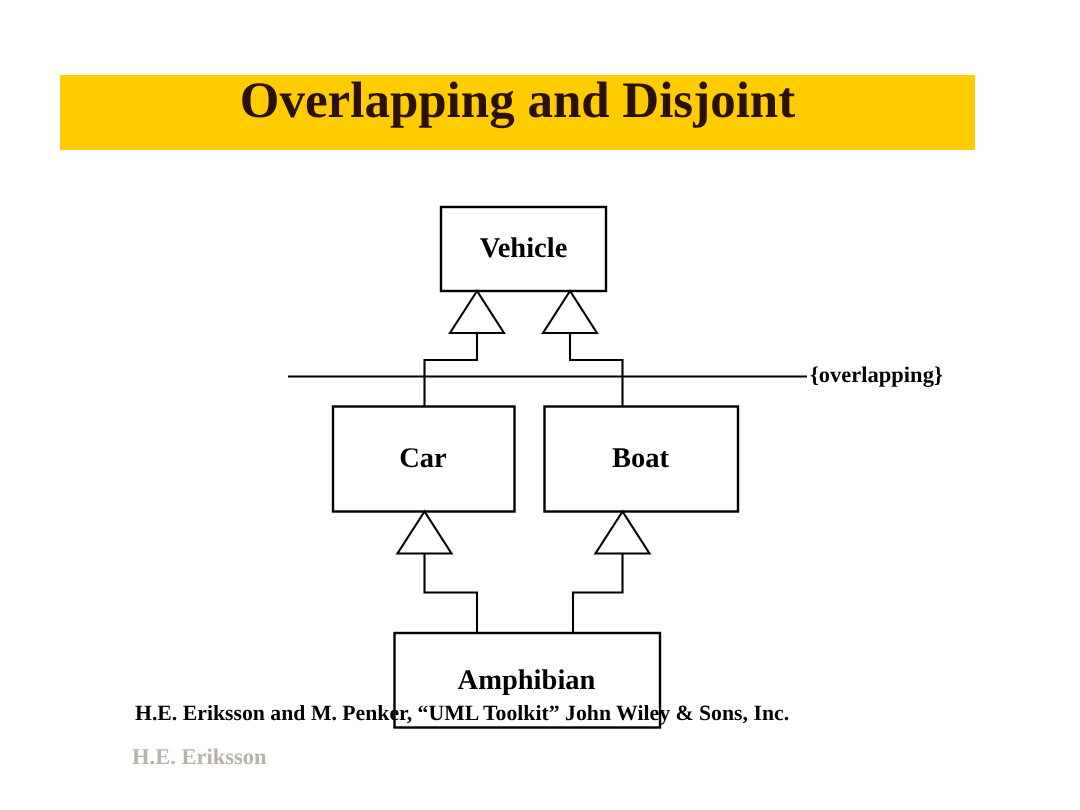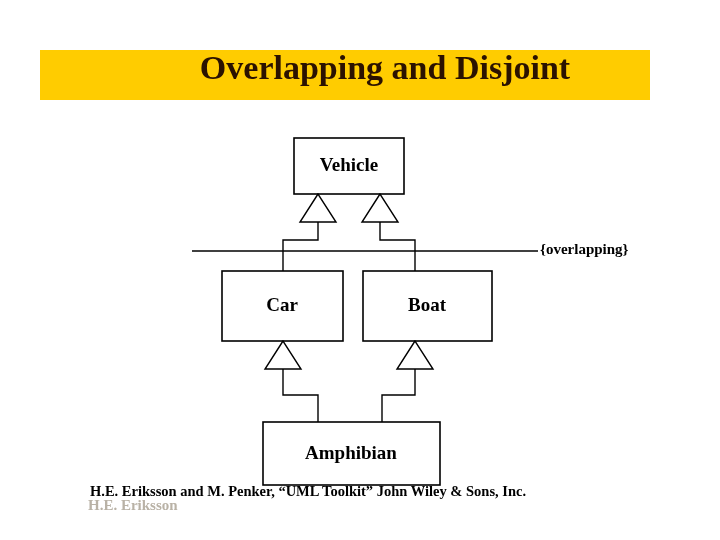--- a/index.html
+++ b/index.html
@@ -31,21 +31,20 @@
     width: 610px;
     height: 36px;
     display: flex;
     align-items: center;
     justify-content: center;
     font-size: 34px;
     font-weight: bold;
     color: #2b1200;
     letter-spacing: 0px;
     white-space: nowrap;
-    padding-left: 40px;
   }
 
   
   #diagram {
     position: absolute;
     left: 0;
     top: 0;
     width: 720px;
     height: 540px;
   }
@@ -78,21 +77,21 @@
     font-weight: bold;
     fill: #000000;
     text-anchor: start;
     dominant-baseline: middle;
   }
 
   
   #footer-credit {
     position: absolute;
     left: 90px;
-    top: 483px;
+    top: 468px;
     font-size: 14.5px;
     font-weight: bold;
     color: #000000;
     white-space: nowrap;
   }
   #footer-ghost {
     position: absolute;
     left: 88px;
     top: 497px;
     font-size: 15px;

